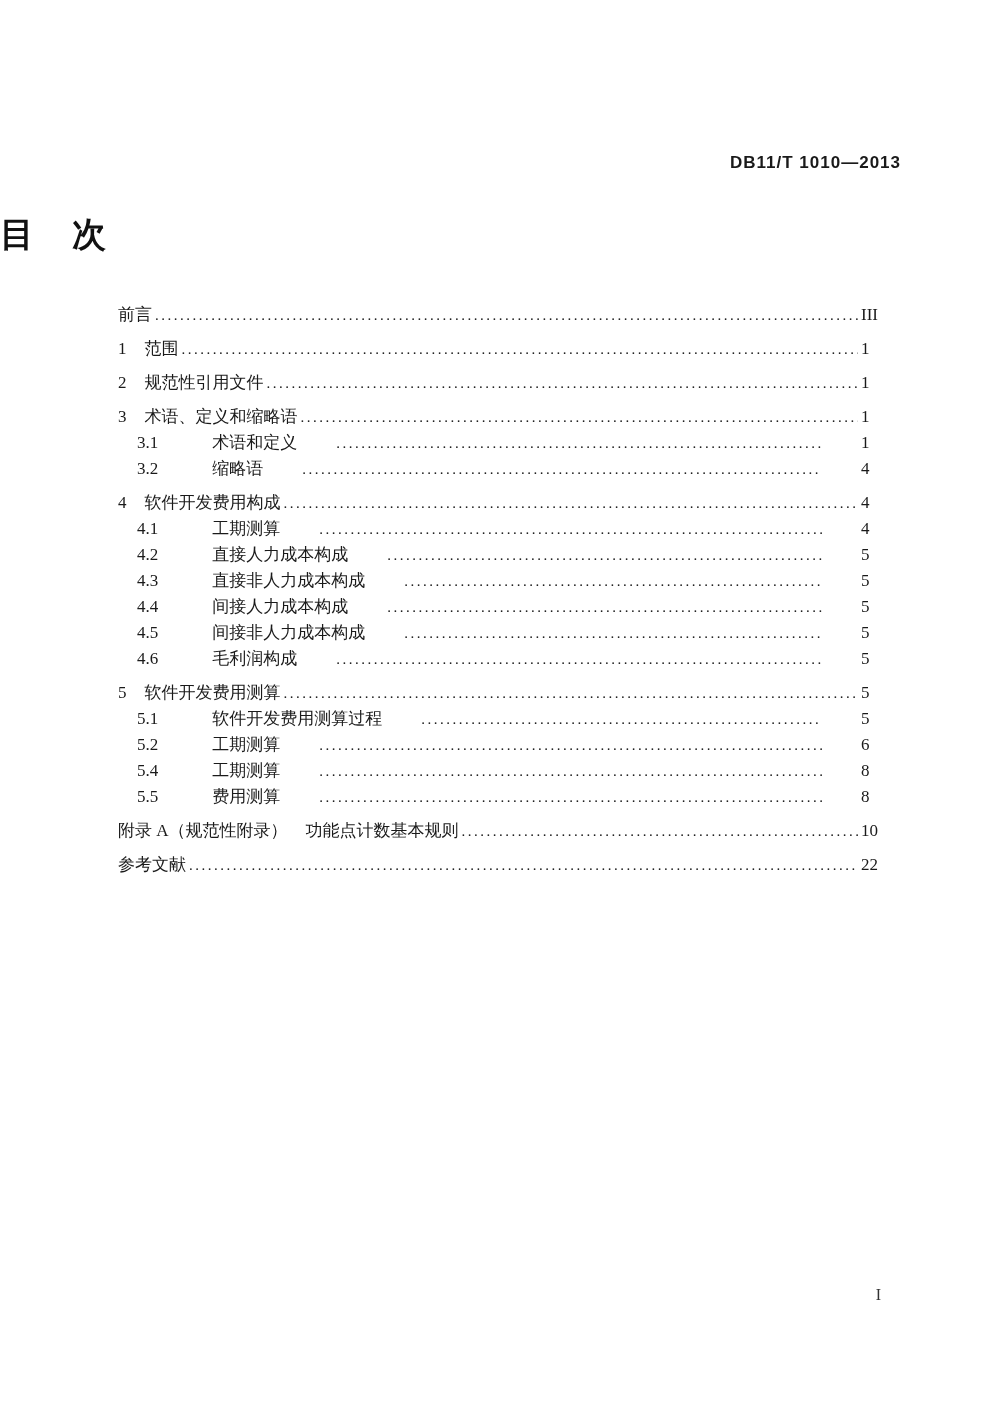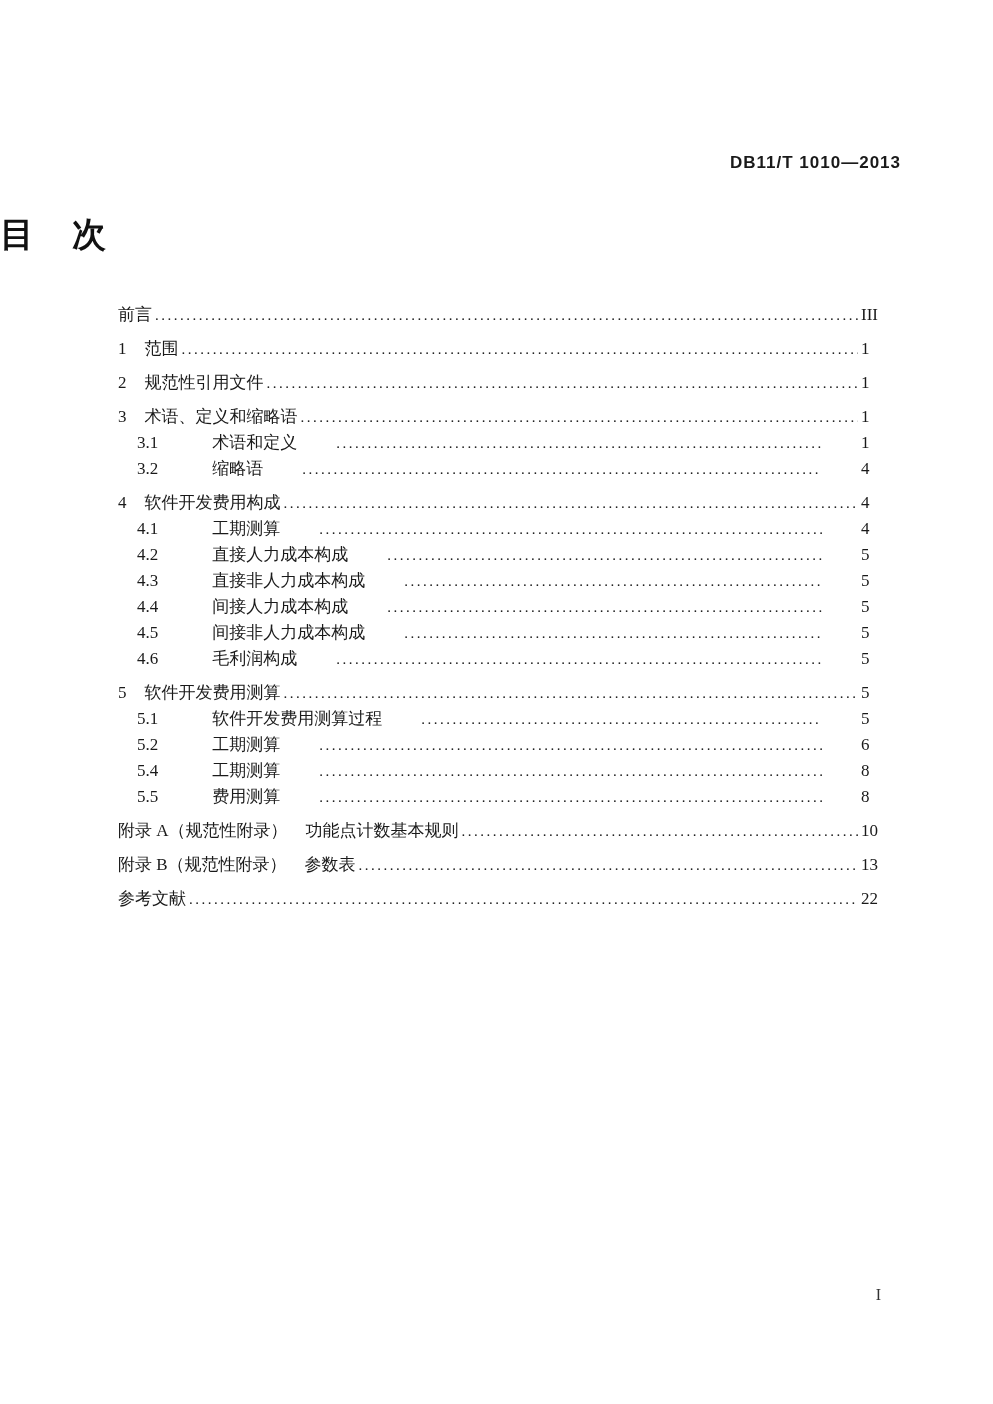--- a/index.html
+++ b/index.html
@@ -192,25 +192,19 @@
       <span class="toc-dots"></span>
       <span class="toc-page">8</span>
     </div>
     <div class="toc-row lvl0">
       <span class="toc-num">附录 A（规范性附录）</span>
       <span class="toc-label">功能点计数基本规则</span>
       <span class="toc-dots"></span>
       <span class="toc-page">10</span>
     </div>
     <div class="toc-row lvl0">
-      <span class="toc-num">附录 B（规范性附录）</span>
-      <span class="toc-label">参数表</span>
-      <span class="toc-dots"></span>
-      <span class="toc-page">13</span>
-    </div>
-    <div class="toc-row lvl0">
       <span class="toc-label">参考文献</span>
       <span class="toc-dots"></span>
       <span class="toc-page">22</span>
     </div>
   </div>
 
 <div class="footer-page-number">I</div>
 
 </body></html>

